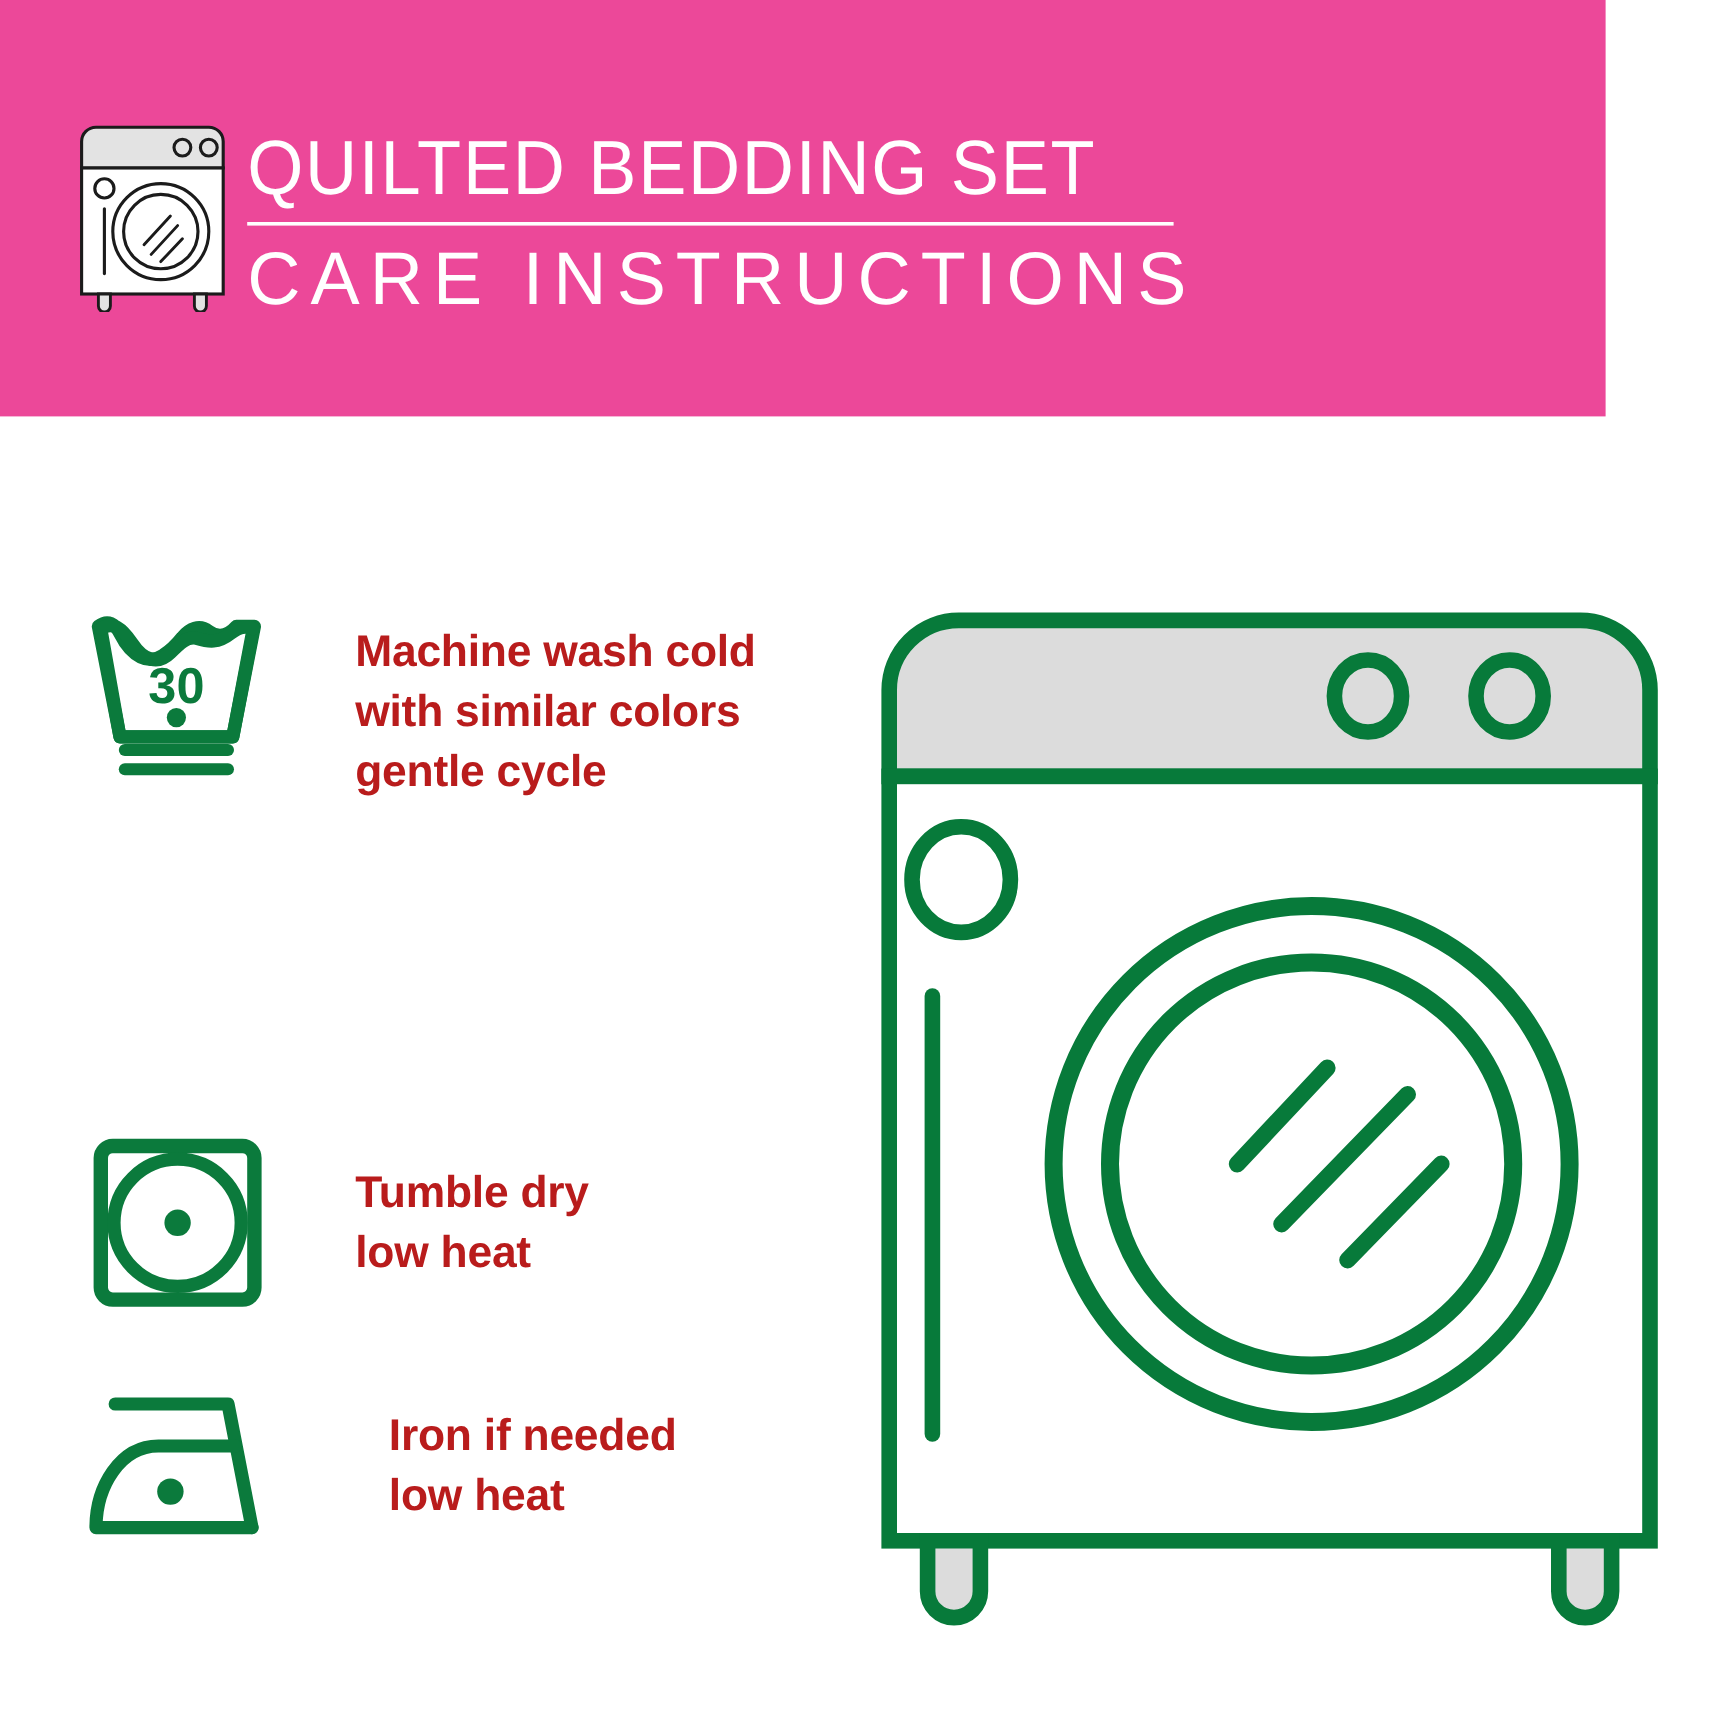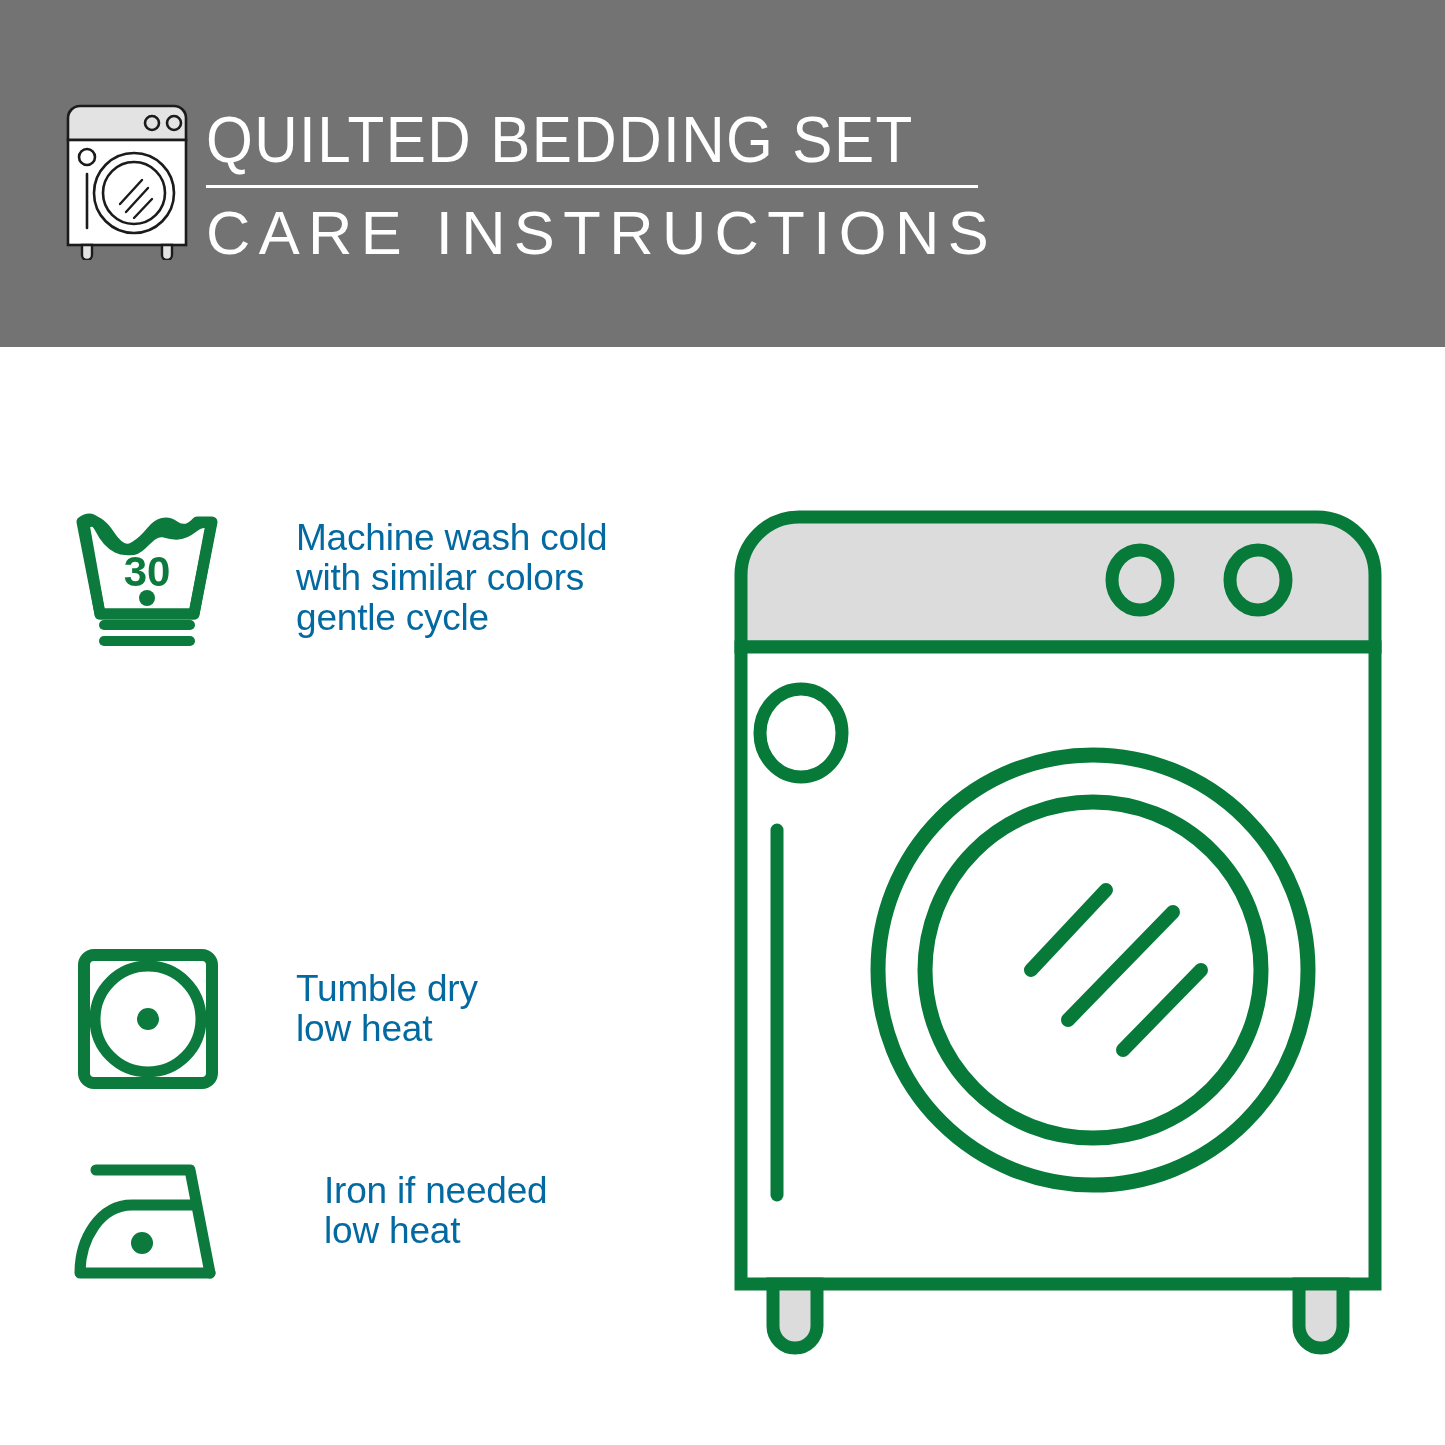--- a/index.html
+++ b/index.html
@@ -16,23 +16,23 @@
     height: 1445px;
     background: #ffffff;
     overflow: hidden;
   }
 
   
   .header {
     position: absolute;
     left: 0;
     top: 0;
-    width: 1445px;
+    width: 1338px;
     height: 347px;
-    background: #737373;
+    background: #ec4899;
   }
   .header-icon {
     position: absolute;
     left: 62px;
     top: 100px;
     width: 130px;
     height: 160px;
   }
   .header-text {
     position: absolute;
@@ -92,25 +92,25 @@
     flex: 0 0 auto;
     width: 160px;
     height: 150px;
     display: flex;
     align-items: flex-start;
     justify-content: flex-start;
   }
   .care-text {
     flex: 1 1 auto;
     padding-left: 66px;
-    color: #0369a1;
+    color: #b91c1c;
     font-size: 37px;
-    line-height: 40px;
+    line-height: 50px;
     letter-spacing: -0.2px;
-    font-weight: 400;
+    font-weight: 700;
     white-space: pre-line;
   }
   .care-row.r0 .care-text { padding-top: 16px; }
   .care-row.r1 .care-text { padding-top: 22px; }
   .care-row.r2 .care-text { padding-top: 24px; }
   .care-row.r3 .care-text { padding-top: 24px; }
 
   
   .machine {
     position: absolute;

